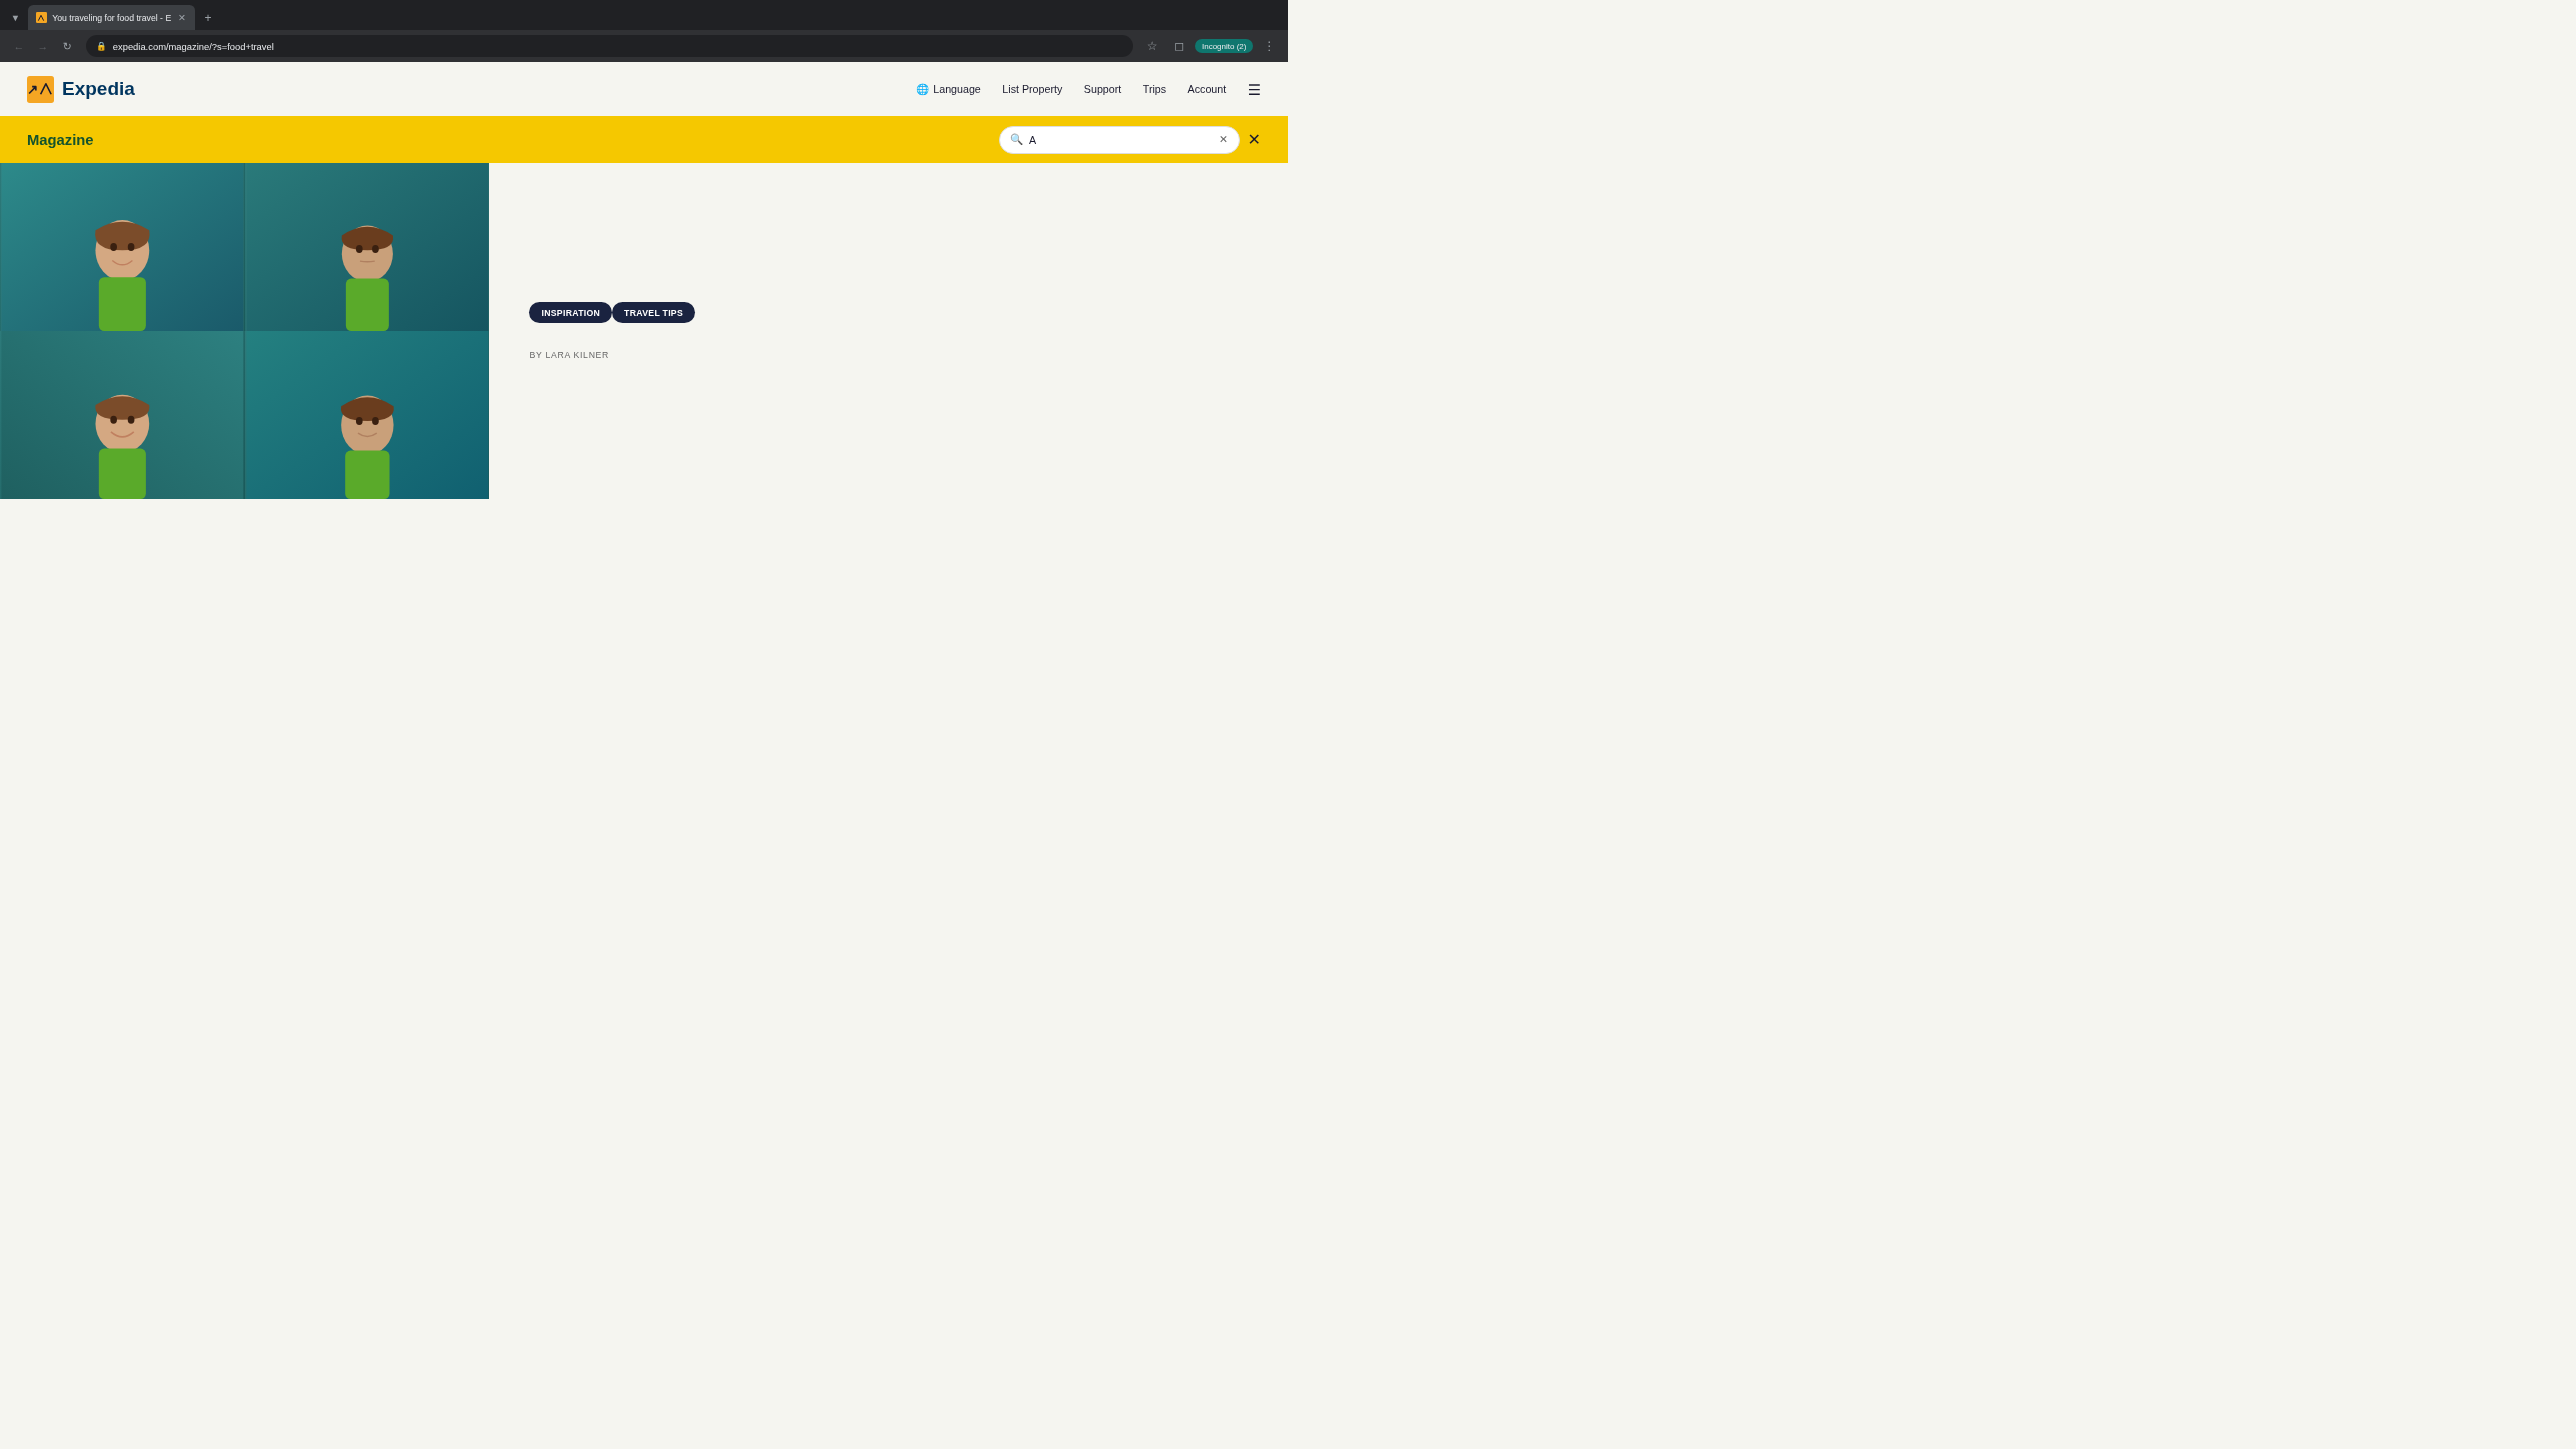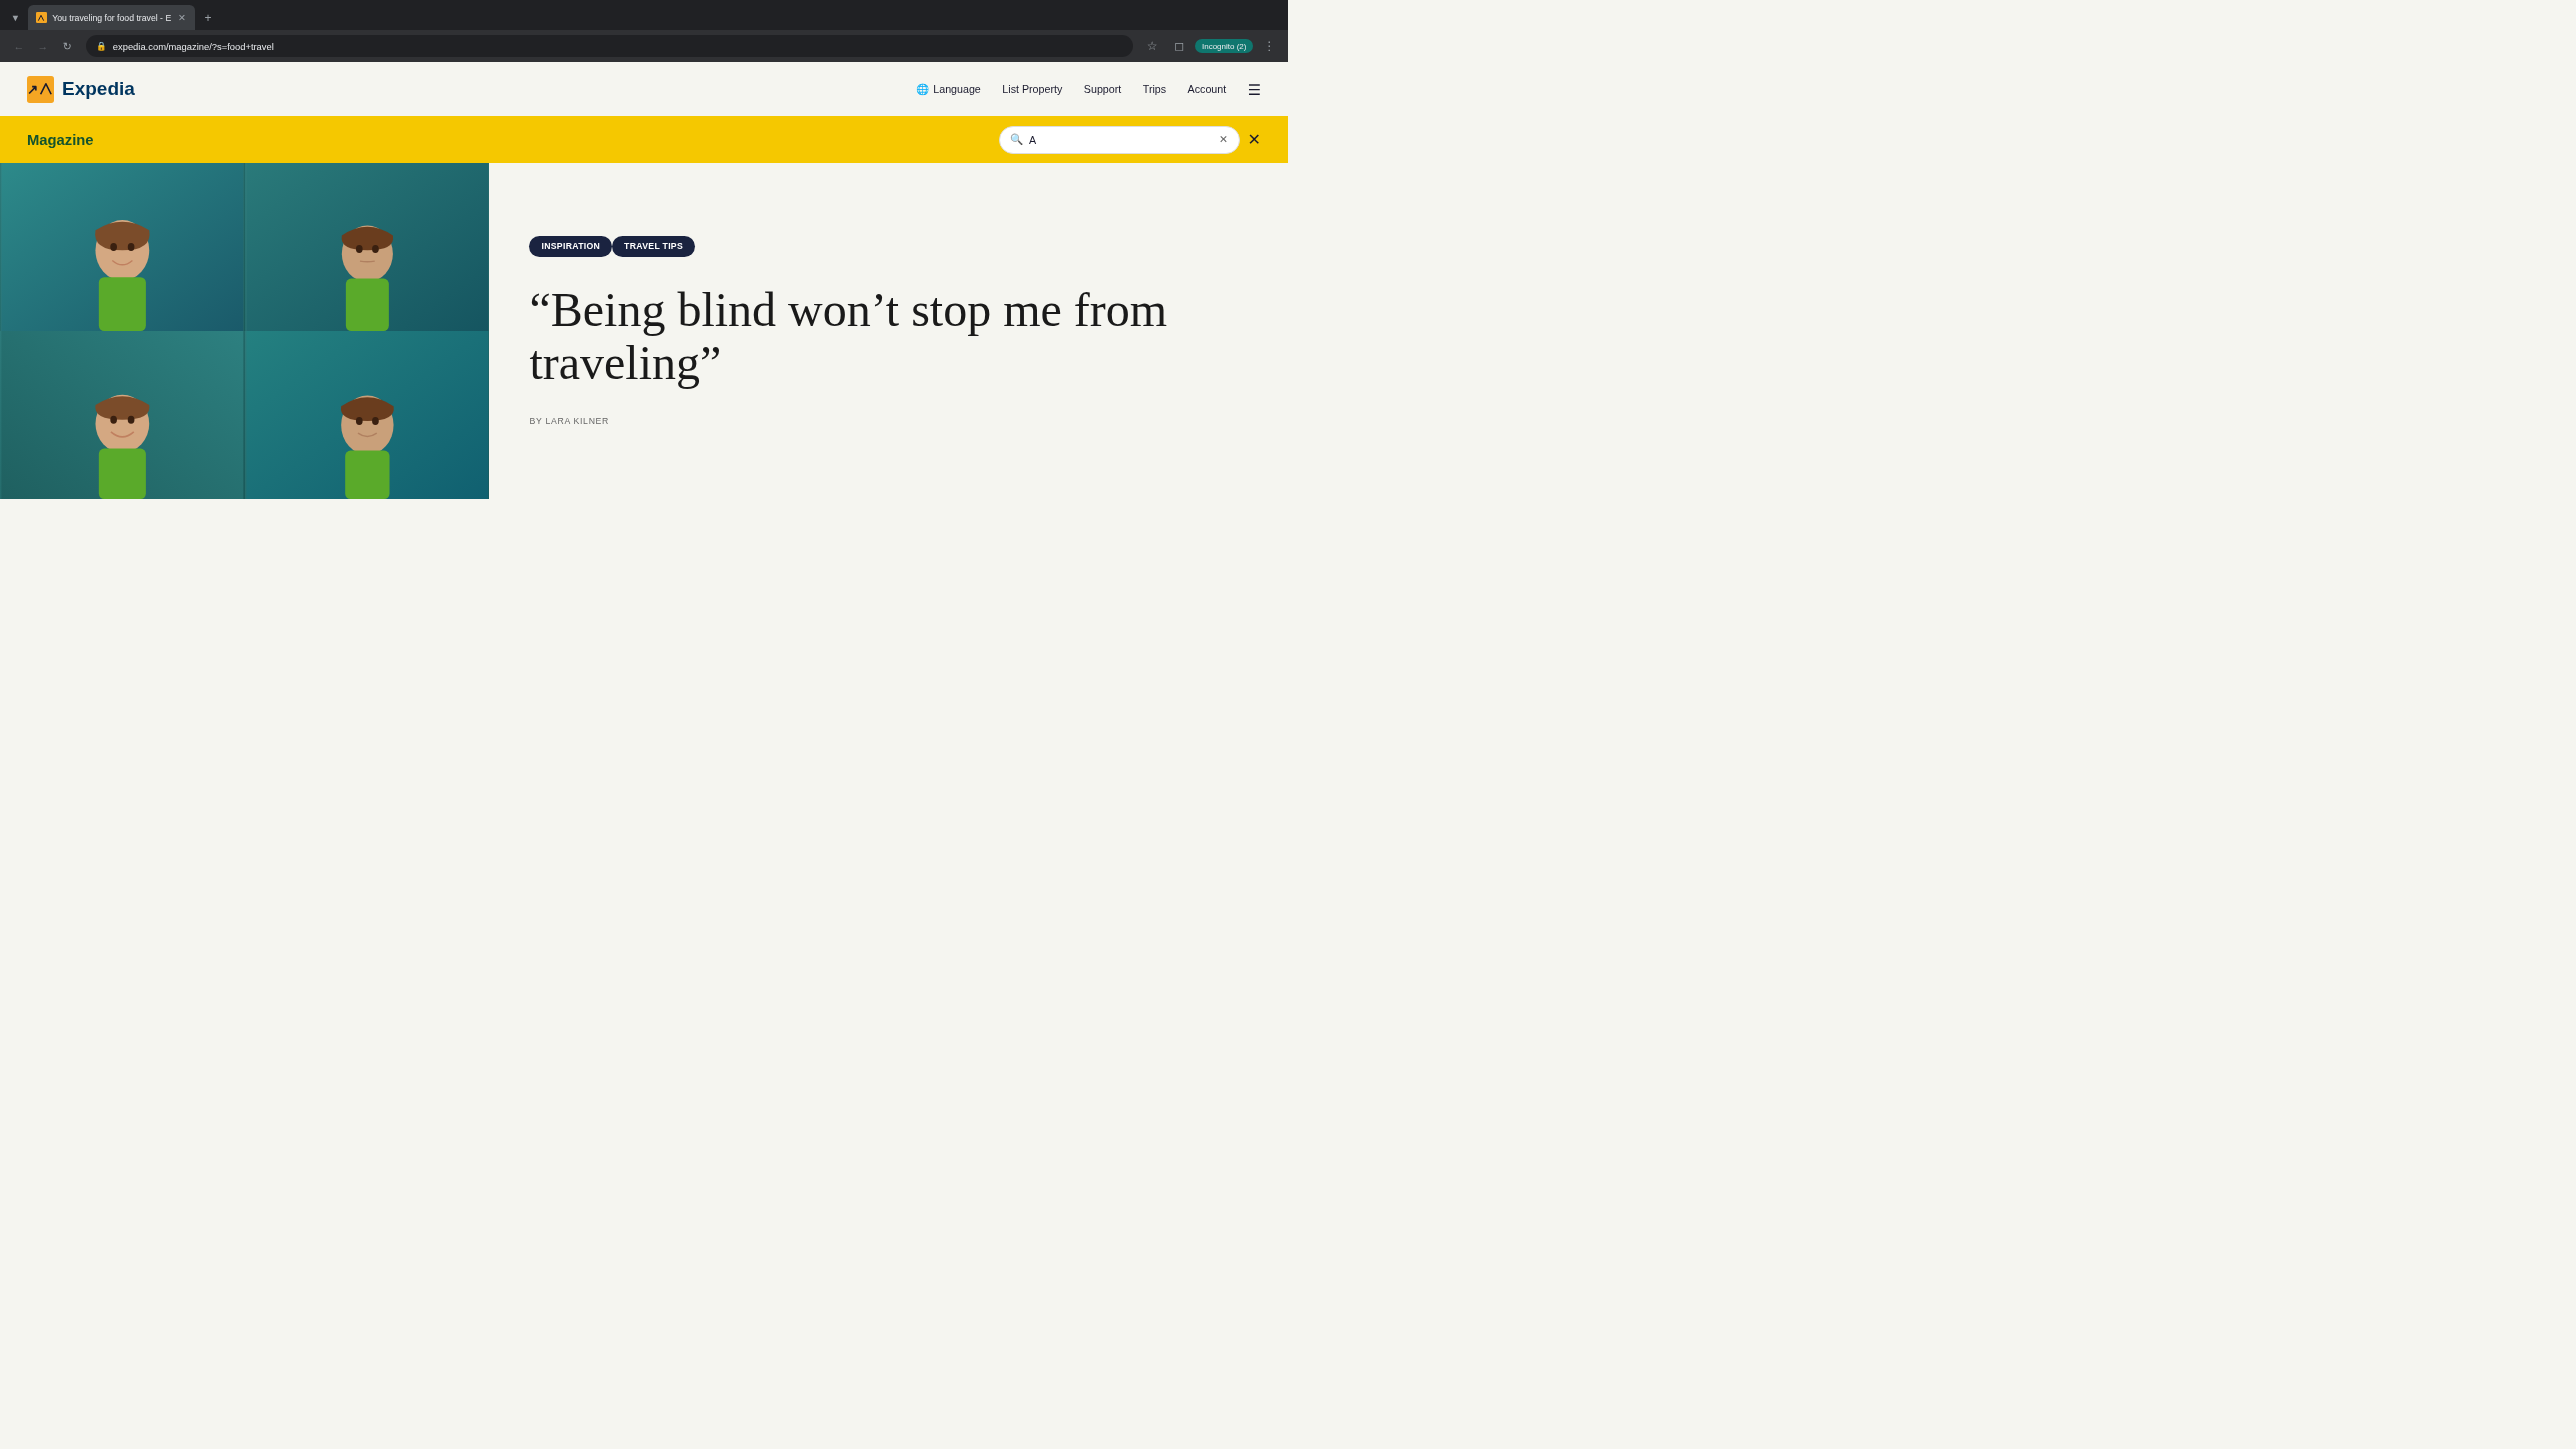--- a/index.html
+++ b/index.html
@@ -530,19 +530,18 @@
           <path d="M166 152 Q180 162 194 152" stroke="#b08060" stroke-width="2" fill="none"></path>
         </svg>
       </div>
     </div>
 
     <div class="hero-content">
       <div class="article-tags">
         <span class="tag tag-inspiration">INSPIRATION</span>
         <span class="tag tag-travel-tips">TRAVEL TIPS</span>
       </div>
-      <h1 class="article-headline">“Being blind won’t stop me from traveling”</h1>
       <p class="article-byline">BY LARA KILNER</p>
     </div>
   </div>
 
 </div>
 
 
 </body></html>

